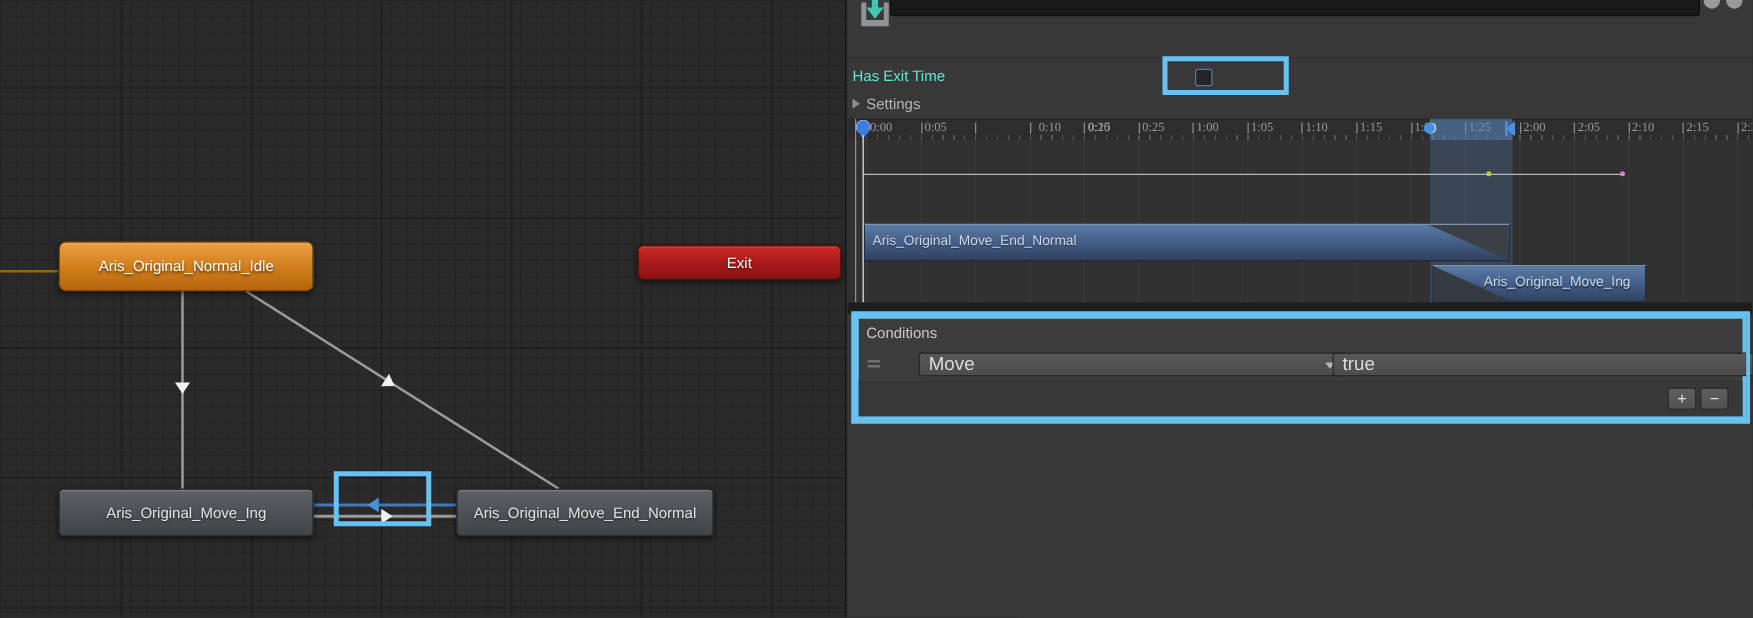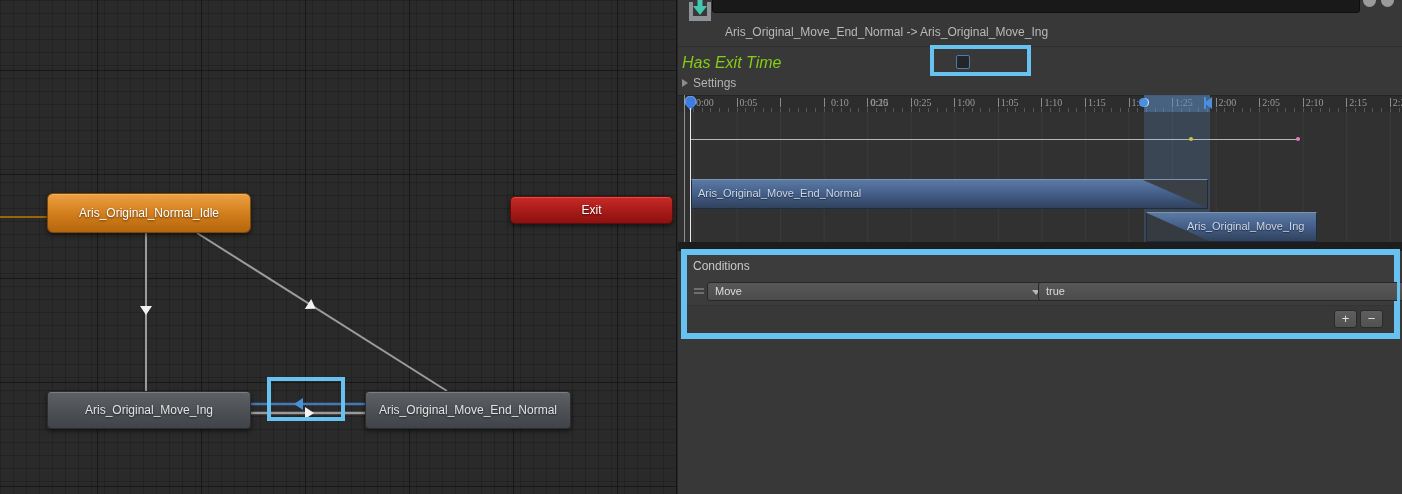--- a/index.html
+++ b/index.html
@@ -34,21 +34,21 @@
 
   
   .inspector { position:absolute; left:678px; top:0; width:724px; height:494px; background:#383838; overflow:hidden; }
 
   .insp-head { position:absolute; left:0; top:0; width:724px; height:47px; border-bottom:1px solid #2f2f2f; }
   .trans-icon { position:absolute; left:9px; top:-6px; }
   .name-field { position:absolute; left:34px; top:-8px; width:648px; height:21px; background:#191919; border:1px solid #0e0e0e; border-radius:3px; }
   .mini-circ { position:absolute; top:-6px; width:13px; height:13px; border-radius:50%; background:#9a9a9a; }
   .insp-title { position:absolute; left:47px; top:25px; font-size:12px; color:#b9b9b9; }
 
-  .row-hasexit { position:absolute; left:4px; top:54px; font-size:16px; color:#84cc16;font-style:italic; }
+  .row-hasexit { position:absolute; left:4px; top:54px; font-size:12px; color:#5eead4; }
   .checkbox { position:absolute; left:278px; top:55px; width:14px; height:14px; background:#252525; border:1px solid #497bb4; border-radius:2px; }
   .row-settings { position:absolute; left:4px; top:76px; font-size:12px; color:#b4b4b4; display:flex; align-items:center; gap:5px; }
   .fold-tri { width:0; height:0; border-left:6px solid #8d8d8d; border-top:4px solid transparent; border-bottom:4px solid transparent; }
 
   
   .ruler { position:absolute; left:0; top:95px; width:724px; height:17px; background:#2d2d2d; border-top:1px solid #242424; }
   .ruler .minors { position:absolute; left:15px; right:0; bottom:0; height:4px;
     background-image:repeating-linear-gradient(90deg,#575757 0 1px, transparent 1px 8.71px); }
   .tick { position:absolute; top:1px; font-size:10px; color:#9a9a9a; white-space:nowrap;font-family:Liberation Serif, serif; }
   .tick::before { content:""; position:absolute; left:-3px; top:1px; width:1px; height:9px; background:#8b8b8b; }
@@ -77,21 +77,21 @@
   .blend-in  { position:absolute; left:0; top:0; width:62px; height:100%; background:#363b41; clip-path:polygon(0 0, 100% 100%, 0 100%); }
   .tl-footer { position:absolute; left:0; top:242px; width:724px; height:9px; background:#1d1d1d; }
 
   
   .conditions { position:absolute; left:6px; top:252px; width:713px; height:84px; border:3px solid #68c2f1; background:#3c3c3c; }
   .cond-header { position:absolute; left:6px; top:4px; font-size:12px; color:#c8c8c8;text-align:center; }
   .cond-row { position:absolute; left:0; top:24px; width:100%; height:26px; }
   .drag-handle { position:absolute; left:7px; top:9px; width:10px; height:6px;
     border-top:2px solid #6f6f6f; border-bottom:2px solid #6f6f6f; }
   .dropdown { position:absolute; height:19px; background:linear-gradient(180deg,#585858,#4c4c4c); border:1px solid #282828; border-radius:3px;
-    font-size:11px; color:#dcdcdc; line-height:17px; padding-left:7px; }
+    font-size:15px; color:#dcdcdc; line-height:17px; padding-left:7px;margin-left:28px; }
   .dropdown .arrow { position:absolute; right:6px; top:7px; width:0; height:0; border-top:5px solid #b5b5b5; border-left:4px solid transparent; border-right:4px solid transparent; }
   .dd-param { left:20px; top:3px; width:340px; }
   .dd-value { left:351px; top:3px; width:407px; }
   .cond-footer { position:absolute; left:0; top:50px; width:100%; height:28px; border-top:1px solid #333; background:#383838; }
   .btn-pm { position:absolute; top:4px; width:23px; height:18px; background:linear-gradient(180deg,#5f5f5f,#515151); border:1px solid #2b2b2b;
     border-radius:3px; color:#e0e0e0; font-size:13px; text-align:center; line-height:16px; }
   .btn-plus { left:647px; } .btn-minus { left:673px; }
 </style>
 </head>
 <body>
@@ -142,21 +142,20 @@
       <svg class="trans-icon" width="26" height="30">
         <rect x="2" y="8" width="4" height="14" fill="#8f9296"></rect>
         <rect x="20" y="8" width="4" height="14" fill="#8f9296"></rect>
         <rect x="2" y="22" width="22" height="5" fill="#8f9296"></rect>
         <rect x="10.5" y="2" width="5" height="11" fill="#43c8b0"></rect>
         <polygon points="6,12 20,12 13,21" fill="#43c8b0"></polygon>
       </svg>
       <div class="name-field"></div>
       <div class="mini-circ" style="right:26px;"></div>
       <div class="mini-circ" style="right:8px;"></div>
-      <div class="insp-title">Aris_Original_Move_End_Normal -&gt; Aris_Original_Move_Ing</div>
     </div>
 
     <div class="row-hasexit">Has Exit Time</div>
     <div class="checkbox"></div>
     <div class="annot" style="left:252px; top:45px; width:101px; height:31px;"></div>
 
     <div class="row-settings">
       <span class="fold-tri"></span>
       <span>Settings</span>
     </div>

